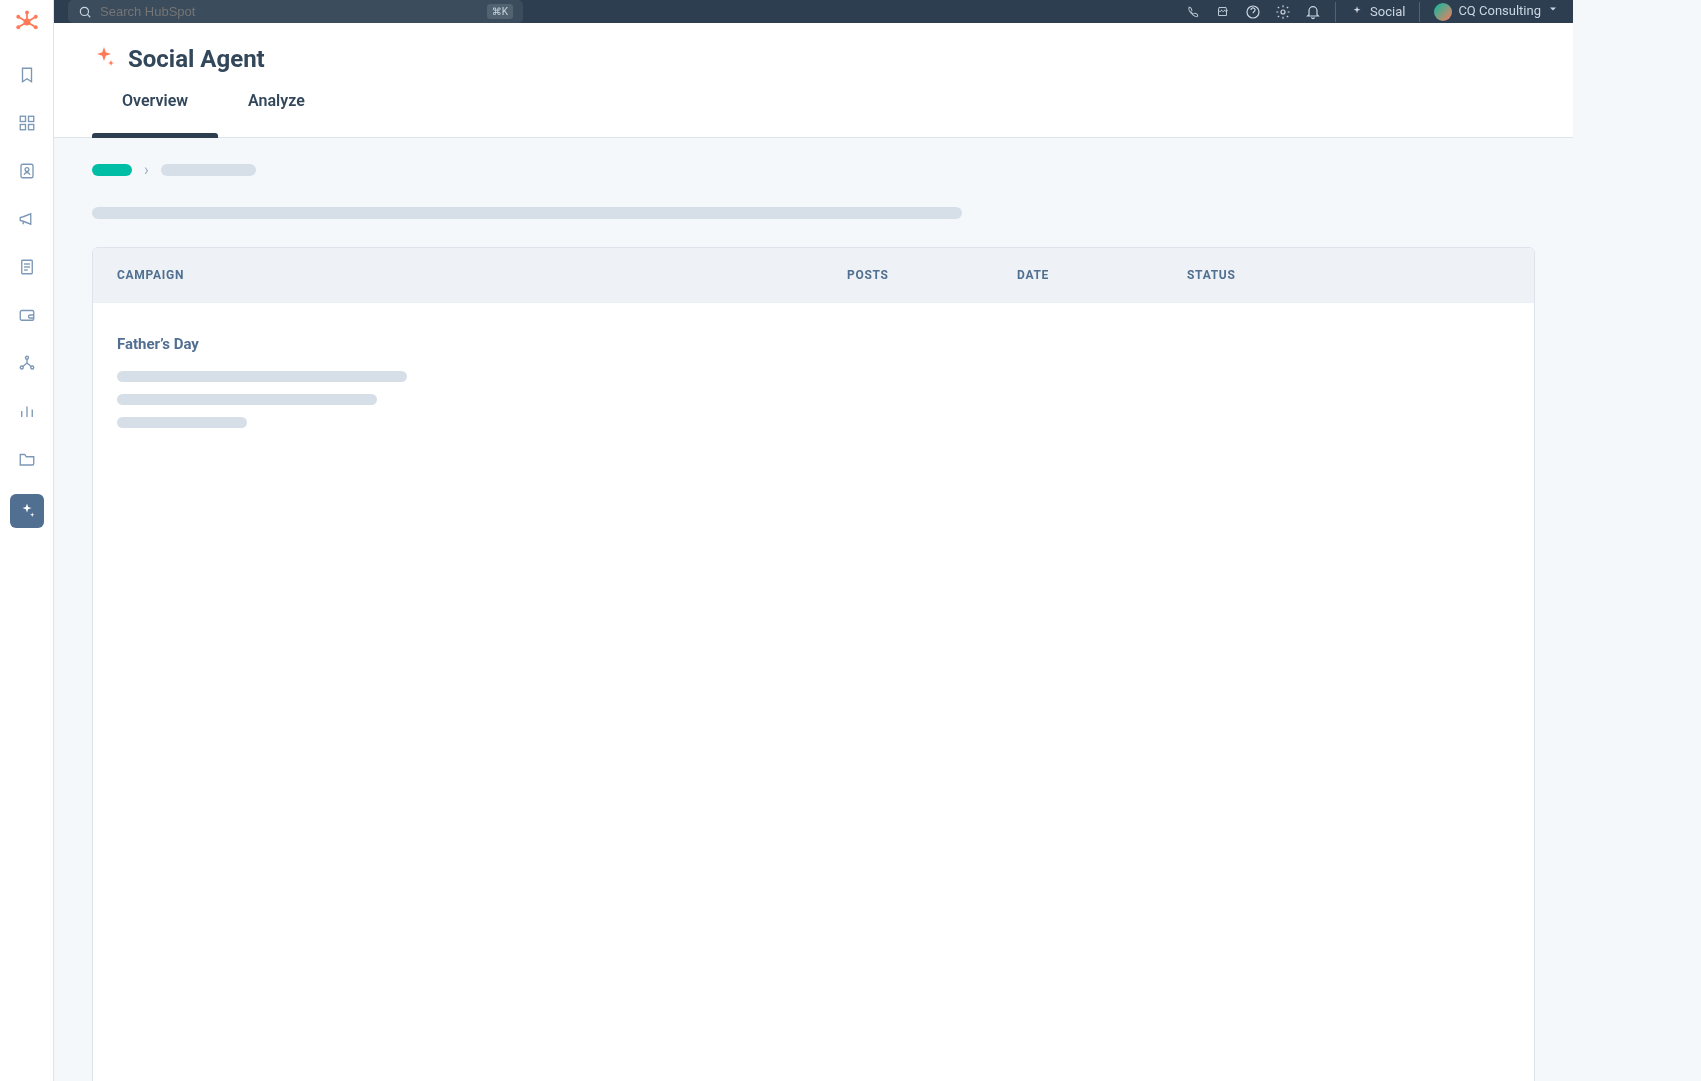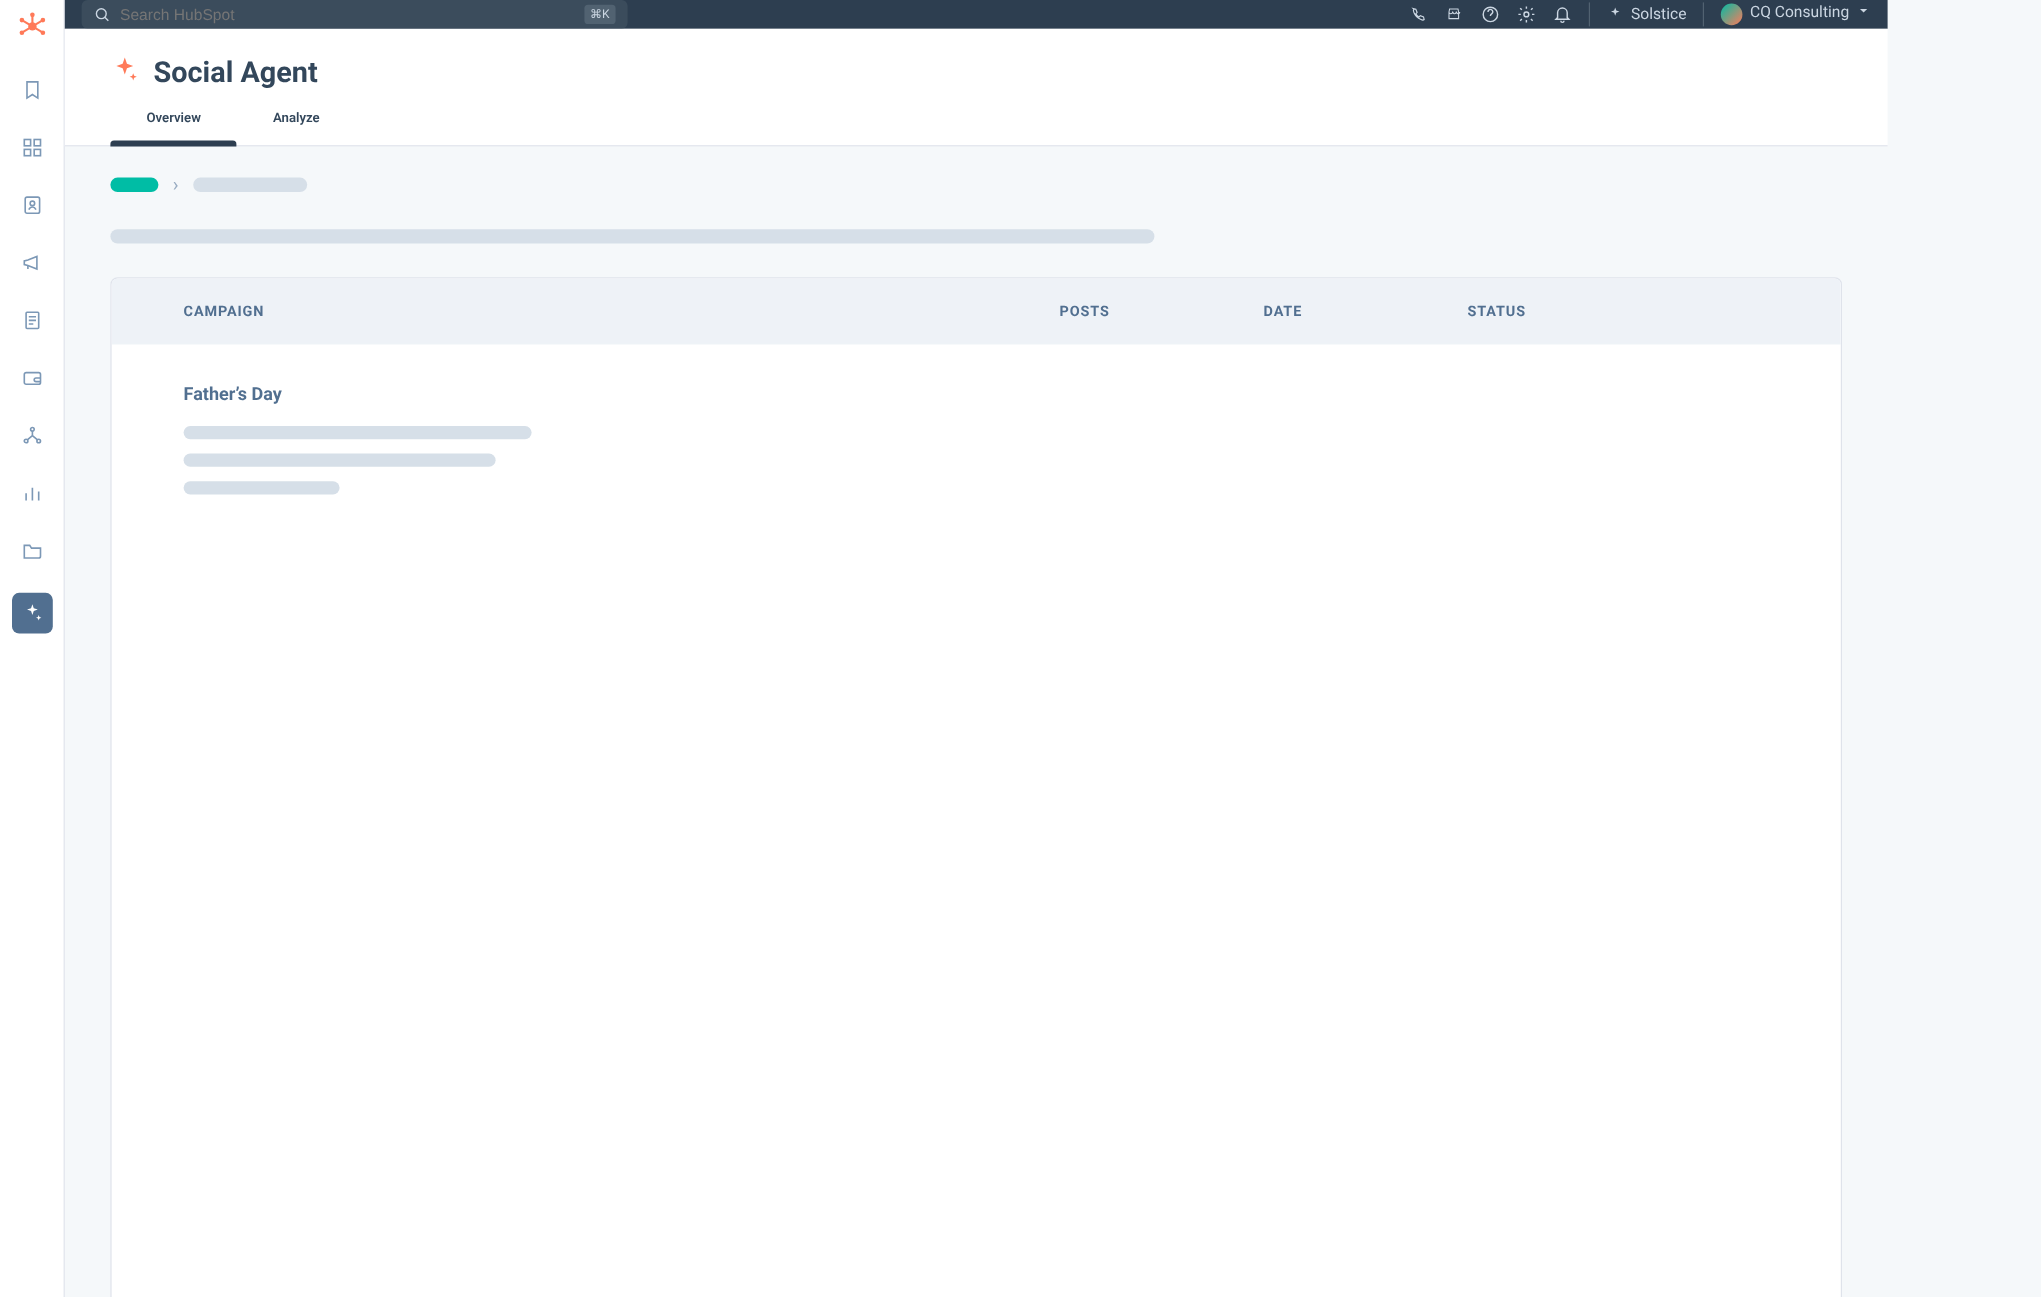--- a/index.html
+++ b/index.html
@@ -34,37 +34,37 @@
   .account { display: flex; align-items: flex-start; gap: 6px; font-size: 13px; cursor: pointer; }
   .avatar-circle { width: 18px; height: 18px; border-radius: 50%; background: linear-gradient(135deg,#00bda5,#ff7a59); }
 
   
   .page { flex: 1; display: flex; flex-direction: column; }
   .page-header { background: #ffffff; padding: 22px 38px 0 38px; border-bottom: 1px solid #dfe3eb; }
   .title-row { display: flex; align-items: flex-end; gap: 12px; }
   .title-row h1 { font-size: 24px; font-weight: 700; color: #33475b; }
   .sparkle svg { width: 24px; height: 24px; }
   .tabs { display: flex; gap: 60px; margin-top: 18px; padding-left: 30px; }
-  .tab { padding-bottom: 16px; font-size: 11px; font-weight: 600; color: #33475b; cursor: pointer; position: relative; }
+  .tab { padding-bottom: 27px; font-size: 16px; font-weight: 600; color: #33475b; cursor: pointer; position: relative; }
   .tab.active::after { content: ""; position: absolute; left: -30px; right: -30px; bottom: -1px; height: 5px; background: #2d3e50; border-radius: 3px 3px 0 0; }
 
   
   .content { padding: 22px 38px; overflow-y: auto; }
   .breadcrumb { display: flex; align-items: center; gap: 12px; margin-bottom: 28px; }
   .bc-pill { height: 12px; border-radius: 6px; }
   .bc-teal { width: 40px; background: #00bda5; }
   .bc-gray { width: 95px; background: #d6dfe8; }
   .chevron { color: #99acc2; }
   .section-title { font-size: 22px; font-weight: 700; color: #33475b; margin-bottom: 14px; }
   .section-sub { height: 12px; width: 870px; background: #d6dfe8; border-radius: 6px; margin-bottom: 28px; }
 
   
   .table { background: #ffffff; border: 1px solid #dfe3eb; border-radius: 6px; overflow: hidden; }
   .thead { display: flex; background: #eef2f7; padding: 20px 24px; font-size: 12px; letter-spacing: .06em; font-weight: 700; color: #516f90; }
-  .col-campaign { flex: 0 0 730px; margin-left: 36px; }
+  .col-campaign { flex: 0 0 730px; }
   .col-posts { flex: 0 0 170px; }
   .col-date { flex: 0 0 170px; }
   .col-status { flex: 1; }
   .row { display: flex; padding: 32px 24px 46px 24px; border-top: 1px solid #eaf0f6; align-items: flex-start; flex-direction: column; }
   .row:first-of-type { border-top: none; }
   .campaign-title { font-size: 15px; font-weight: 700; color: #516f90; margin-bottom: 18px; }
   .skeleton-lines { display: flex; flex-direction: column; gap: 12px; }
   .sk { height: 11px; border-radius: 6px; background: #d6dfe8; }
   .sk-g1 { width: 290px; } .sk-g2 { width: 260px; } .sk-g3 { width: 130px; }
   .sk-o1 { width: 420px; } .sk-o2 { width: 390px; } .sk-o3 { width: 260px; } .sk-o4 { width: 130px; }
@@ -211,21 +211,21 @@
       <div class="top-icon">
           <svg viewBox="0 0 24 24" fill="none" stroke="currentColor" stroke-width="1.8">
             <path d="M6 16V10a6 6 0 1112 0v6l2 2H4zM10 20a2 2 0 004 0"></path>
           </svg>
         </div>
       <div class="divider"></div>
       <div class="copilot">
         <svg viewBox="0 0 24 24" width="14" height="14" fill="#cbd6e2">
             <path d="M12 2l1.5 4.5L18 8l-4.5 1.5L12 14l-1.5-4.5L6 8l4.5-1.5z"></path>
           </svg>
-        <span>Solstice</span>
+        <span>Social</span>
       </div>
       <div class="divider"></div>
       <div class="account">
         <span class="avatar-circle"></span>
         <span>CQ Consulting</span>
         <svg viewBox="0 0 24 24" width="12" height="12" fill="#cbd6e2">
             <path d="M6 9l6 6 6-6z"></path>
           </svg>
       </div>
     </div>

